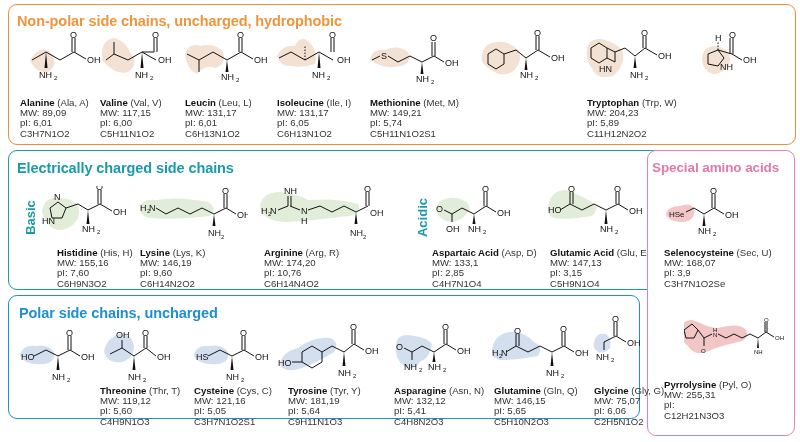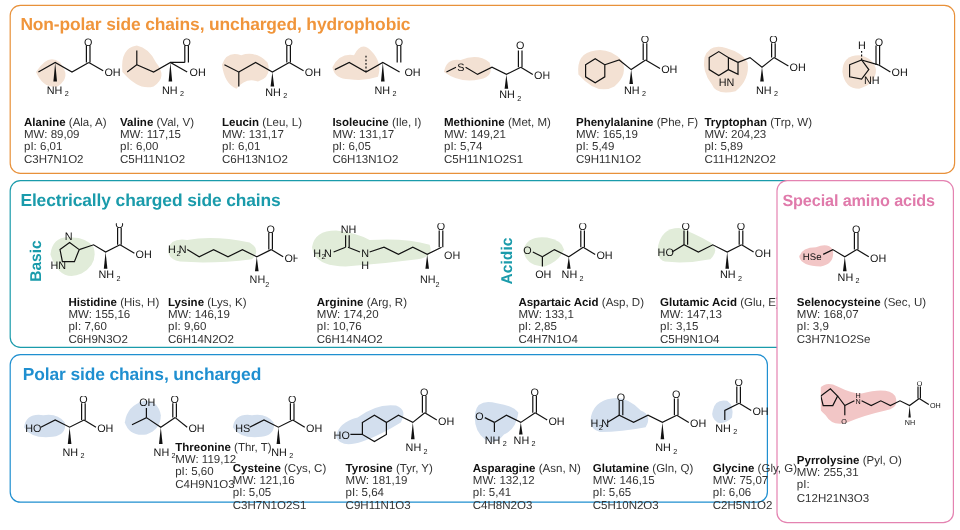--- a/index.html
+++ b/index.html
@@ -158,26 +158,20 @@
     <polyline points="26,24 38,20 48,28 60,20" class="bond"></polyline>
     <line x1="58" y1="20" x2="58" y2="6"></line>
       <line x1="61" y1="20" x2="61" y2="6"></line>
     <line x1="60" y1="20" x2="72" y2="27"></line>
     <polygon class="wedge" points="48,28 46.5,40 49.5,40"></polygon>
     <text x="56" y="6">O</text>
     <text x="73" y="31">OH</text>
     <text x="42" y="48">NH</text>
       <text x="57" y="50" class="sub">2</text>
   </svg>
-  <div class="info" style="left:2px;top:68px;">
-    <div class="name"><b>Phenylalanine</b> <span>(Phe, F)</span></div>
-    <div>MW: 165,19</div>
-    <div>pI: 5,49</div>
-    <div>C9H11N1O2</div>
-  </div>
 </div>
 
 <div class="aa" style="left:585px;top:30px;">
   <svg width="100" height="62">
     <path d="M2,18 Q6,6 20,10 Q34,14 38,22 Q40,36 28,46 Q12,50 8,40 Q0,30 2,18Z" fill="#f3e1d3"></path>
     <polygon class="ring" points="6,18 14,13 22,18 22,28 14,33 6,28" stroke="#111" fill="none"></polygon>
     <polyline points="22,18 30,22 30,32 22,28" class="bond"></polyline>
     <polyline points="30,22 40,18 50,26 60,18" class="bond"></polyline>
     <line x1="58" y1="18" x2="58" y2="6"></line>
       <line x1="61" y1="18" x2="61" y2="6"></line>
@@ -425,21 +419,21 @@
     <line x1="44" y1="18" x2="44" y2="6"></line>
       <line x1="47" y1="18" x2="47" y2="6"></line>
     <line x1="46" y1="18" x2="56" y2="26"></line>
     <polygon class="wedge" points="34,26 32.5,40 35.5,40"></polygon>
     <text x="16" y="8">OH</text>
     <text x="42" y="6">O</text>
     <text x="57" y="30">OH</text>
     <text x="28" y="50">NH</text>
       <text x="43" y="52" class="sub">2</text>
   </svg>
-  <div class="info" style="left:0px;top:39px;margin-left:46px;">
+  <div class="info" style="left:0px;top:56px;">
     <div class="name"><b>Threonine</b> <span>(Thr, T)</span></div>
     <div>MW: 119,12</div>
     <div>pI: 5,60</div>
     <div>C4H9N1O3</div>
   </div>
 </div>
 
 <div class="aa" style="left:192px;top:330px;">
   <svg width="90" height="56">
     <path d="M2,26 Q4,14 18,16 Q30,14 36,22 Q38,32 26,34 Q8,36 2,26Z" fill="#d3dfee"></path>

